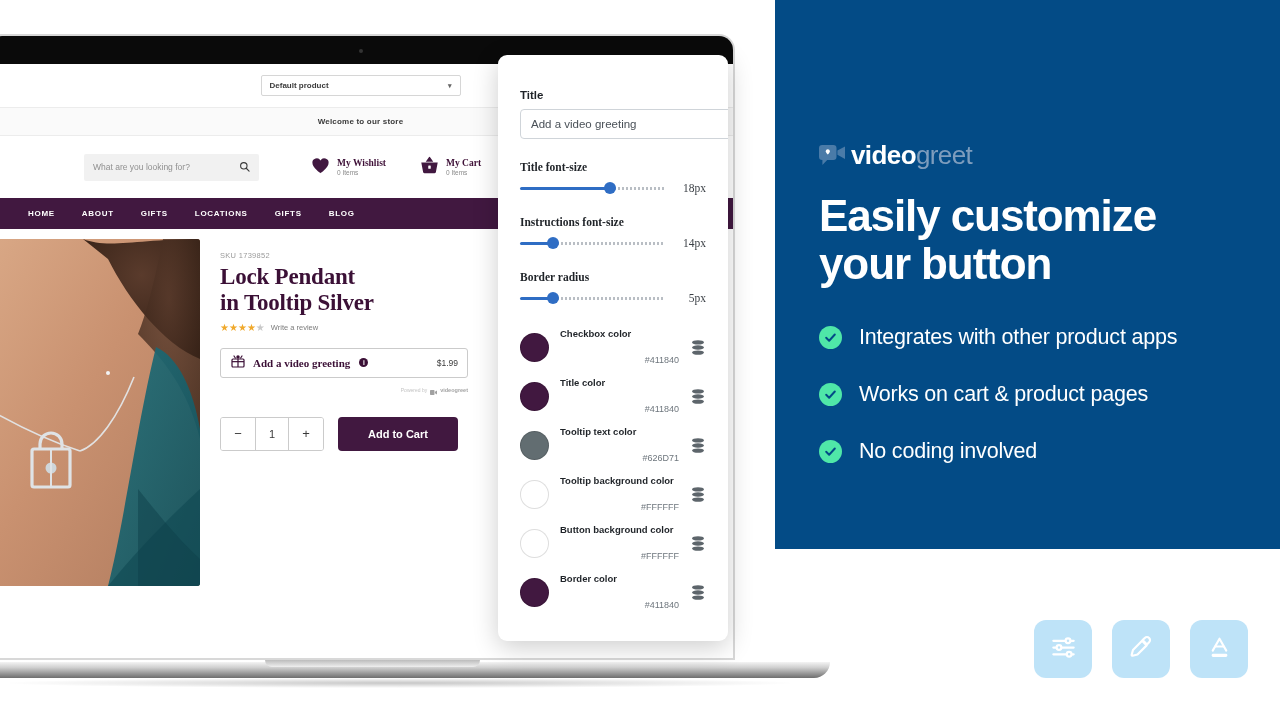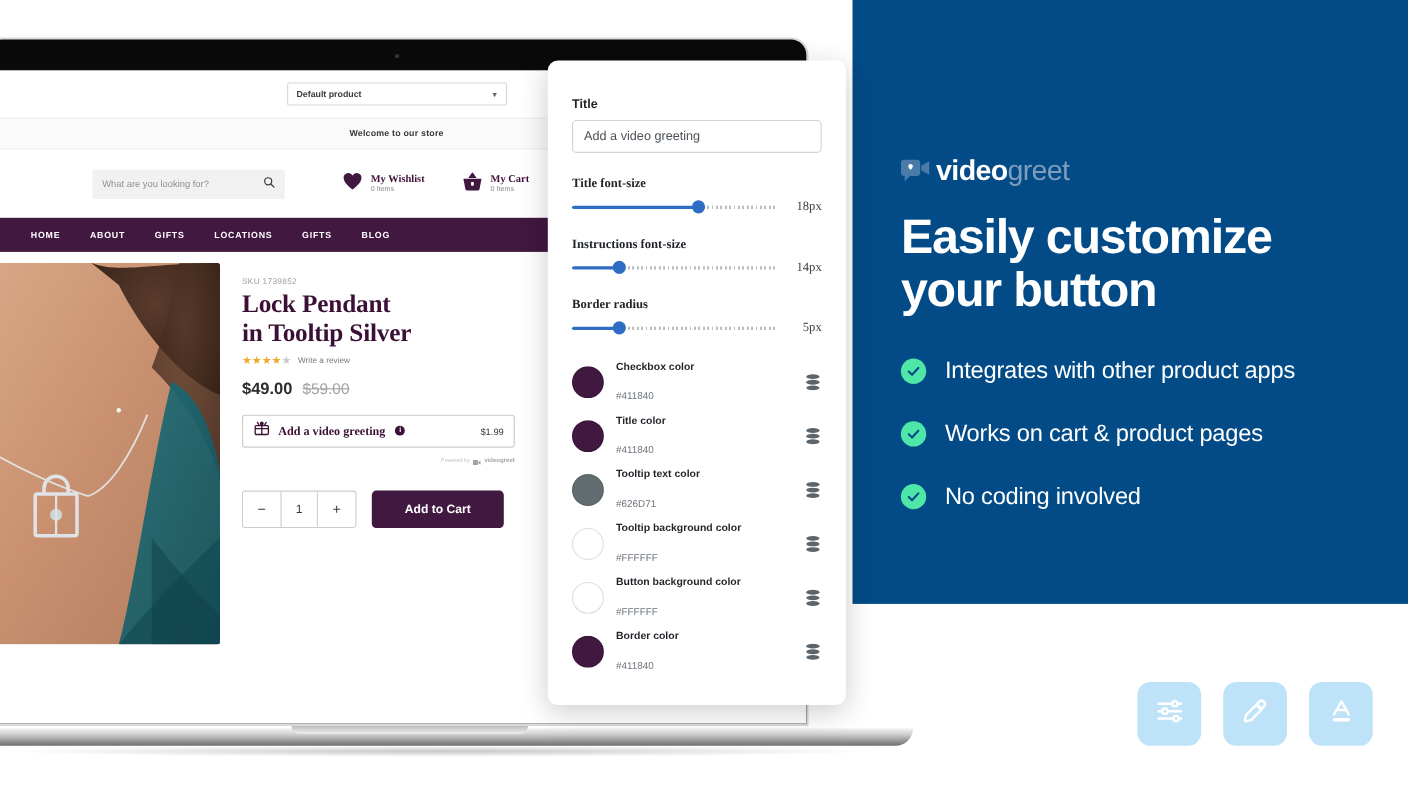--- a/index.html
+++ b/index.html
@@ -194,21 +194,21 @@
   .qty .qty-val { border-left: 1px solid #cbcbcb; border-right: 1px solid #cbcbcb; font-size: 11px; }
   .add-cart {
     height: 34px; padding: 0 30px; background: #411840; color: #fff;
     border: none; border-radius: 4px; font-size: 11px; font-weight: 700;
     font-family: "Liberation Sans", sans-serif; cursor: pointer;
   }
 
   
   #settings-panel {
     position: absolute; left: 498px; top: 55px;
-    width: 271px; height: 586px;
+    width: 230px; height: 586px;
     background: #ffffff; border-radius: 9px;
     box-shadow: 0 6px 26px rgba(0,0,0,0.20);
     z-index: 10; padding: 34px 22px 0 22px;
     overflow: hidden;
   }
   .sp-label { font-size: 11.5px; font-weight: 700; color: #1f2328; }
   .sp-input {
     margin-top: 8px; width: 227px; height: 30px;
     border: 1px solid #cfd4d9; border-radius: 4px;
     display: flex; align-items: center; padding: 0 10px;
@@ -229,21 +229,21 @@
   .sp-value { font-size: 11.5px; color: #3a3f45; width: 32px; text-align: right; }
 
   .color-list { margin-top: 22px; display: flex; flex-direction: column; gap: 6px; }
   .color-row { display: flex; align-items: center; gap: 11px; height: 43px; }
   .color-swatch {
     width: 29px; height: 29px; border-radius: 50%; flex: 0 0 29px;
     border: 1px solid rgba(0,0,0,0.13);
   }
   .color-meta { flex: 1; min-width: 0; }
   .color-name { font-size: 9.5px; font-weight: 700; color: #1f2328; line-height: 1.25; }
-  .color-hex { font-size: 9px; color: #6e767d; line-height: 1.3; margin-top: 15px; }
+  .color-hex { font-size: 9px; color: #6e767d; line-height: 1.3; margin-top: 15px; text-align: right; }
   .color-picker-icon { flex: 0 0 16px; display: flex; align-items: center; justify-content: center; }
 </style>
 </head>
 <body>
 
 <div id="laptop">
   <div id="laptop-lid">
     <div id="webcam"></div>
     <div id="screen">
 
@@ -352,24 +352,20 @@
             <div class="pi-title">
               <span>Lock Pendant</span><br>
               <span>in Tooltip Silver</span>
             </div>
 
             <div class="pi-rating">
               <span class="pi-stars"><span class="on">★★★★</span><span class="off">★</span></span>
               <span class="pi-review">Write a review</span>
             </div>
 
-            <div class="pi-price">
-              <span class="now">$49.00</span>
-              <span class="was">$59.00</span>
-            </div>
 
             <div class="greeting-row">
               <span>
                 <svg width="16" height="16" viewBox="0 0 24 24" fill="none" stroke="#3b1036" stroke-width="1.8">
                   <rect x="3" y="9" width="18" height="12" rx="1.5"></rect>
                   <line x1="3" y1="13" x2="21" y2="13"></line>
                   <line x1="12" y1="9" x2="12" y2="21"></line>
                   <circle cx="12" cy="6" r="2.6" fill="#3b1036" stroke="none"></circle>
                   <path d="M8 7.5 6 4.5M16 7.5 18 4.5" stroke-linecap="round"></path>
                 </svg>

